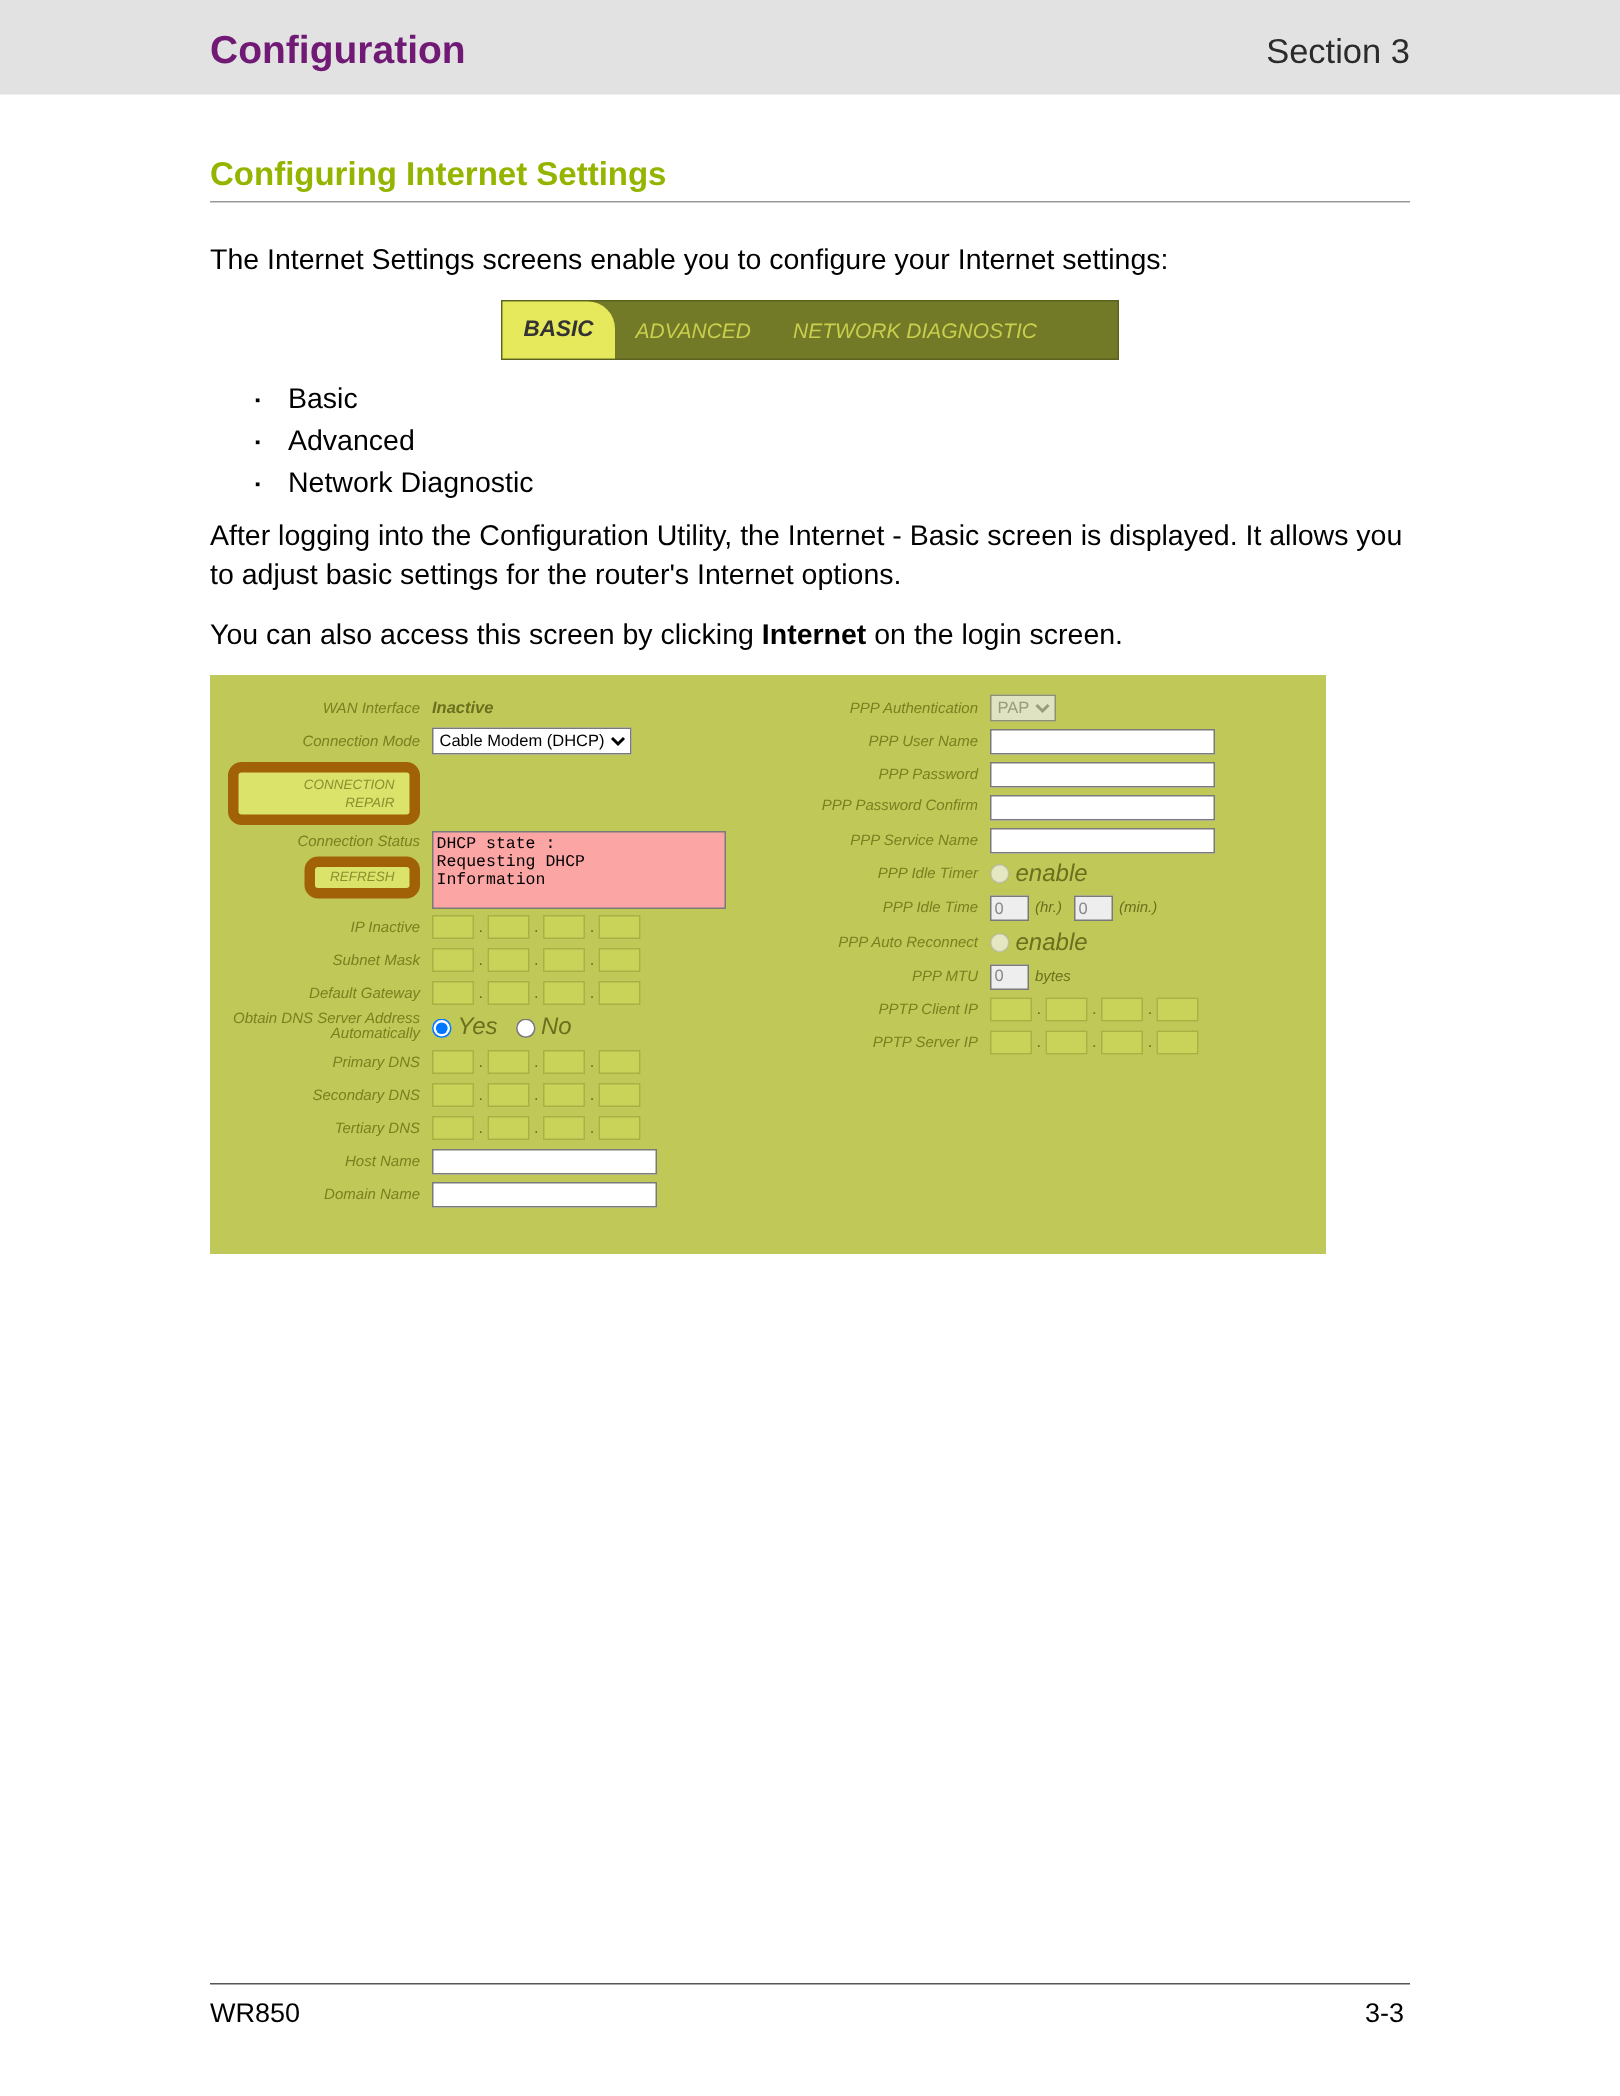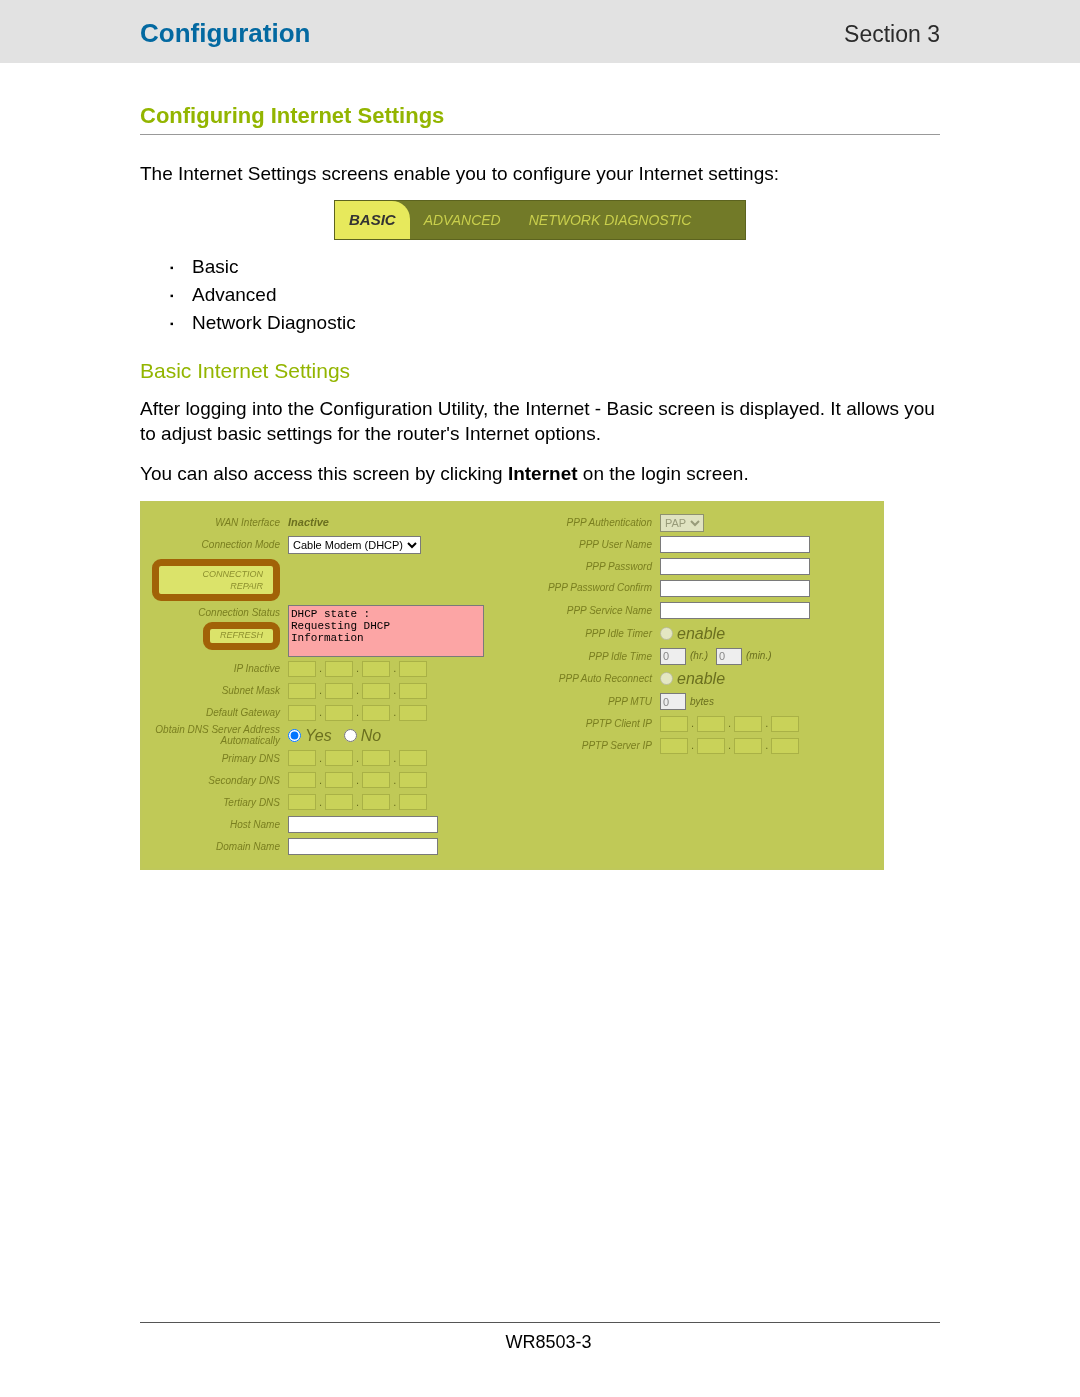--- a/index.html
+++ b/index.html
@@ -19,21 +19,21 @@
   .header-bar {
     background: #e2e2e2;
     padding: 18px 140px 14px 140px;
     display: flex;
     justify-content: space-between;
     align-items: baseline;
   }
   .header-title {
     font-size: 26px;
     font-weight: bold;
-    color: #0369a1;
+    color: #701a75;
   }
   .header-section {
     font-size: 23px;
     color: #2b2b2b;
   }
   .content {
     padding: 38px 140px 0 140px;
     font-size: 19px;
     line-height: 1.35;
   }
@@ -94,21 +94,21 @@
     vertical-align: 2px;
   }
   ul.bullets li { margin: 2px 0; font-size: 19px; }
 
   
   .panel {
     width: 720px;
     margin: 14px 0 0 0;
     background: #c0c957;
     border: 2px solid #bfc85a;
-    padding: 8px 10px 10px 10px;
+    padding: 8px 10px 26px 10px;
     font-family: Verdana, Arial, sans-serif;
     font-size: 11px;
     color: #6b701f;
   }
   .panel-columns {
     display: flex;
     gap: 24px;
   }
   .col { flex: 1; }
   .row {
@@ -197,23 +197,23 @@
     position: absolute;
     bottom: 74px;
     left: 140px;
     right: 140px;
     border-top: 1px solid #555;
   }
   .page-footer {
     position: absolute;
     bottom: 44px;
     left: 140px;
-    right: 123px;
-    display: flex;
-    justify-content: center;
+    right: 144px;
+    display: flex;
+    justify-content: space-between;
     font-size: 18px;
   }
 </style>
 </head>
 <body>
 
 <div class="page">
   <div class="header-bar">
     <div class="header-title">Configuration</div>
     <div class="header-section">Section 3</div>
@@ -228,21 +228,20 @@
       <div class="tab">ADVANCED</div>
       <div class="tab">NETWORK DIAGNOSTIC</div>
     </div>
 
     <ul class="bullets">
       <li>Basic</li>
       <li>Advanced</li>
       <li>Network Diagnostic</li>
     </ul>
 
-    <div class="h3">Basic Internet Settings</div>
     <p>After logging into the Configuration Utility, the Internet - Basic screen is displayed. It allows you to adjust basic settings for the router's Internet options.</p>
     <p>
       <span>You can also access this screen by clicking </span><b>Internet</b><span> on the login screen.</span>
     </p>
 
     <div class="panel">
       <div class="panel-columns">
 
         <div class="col">
           <div class="row">

